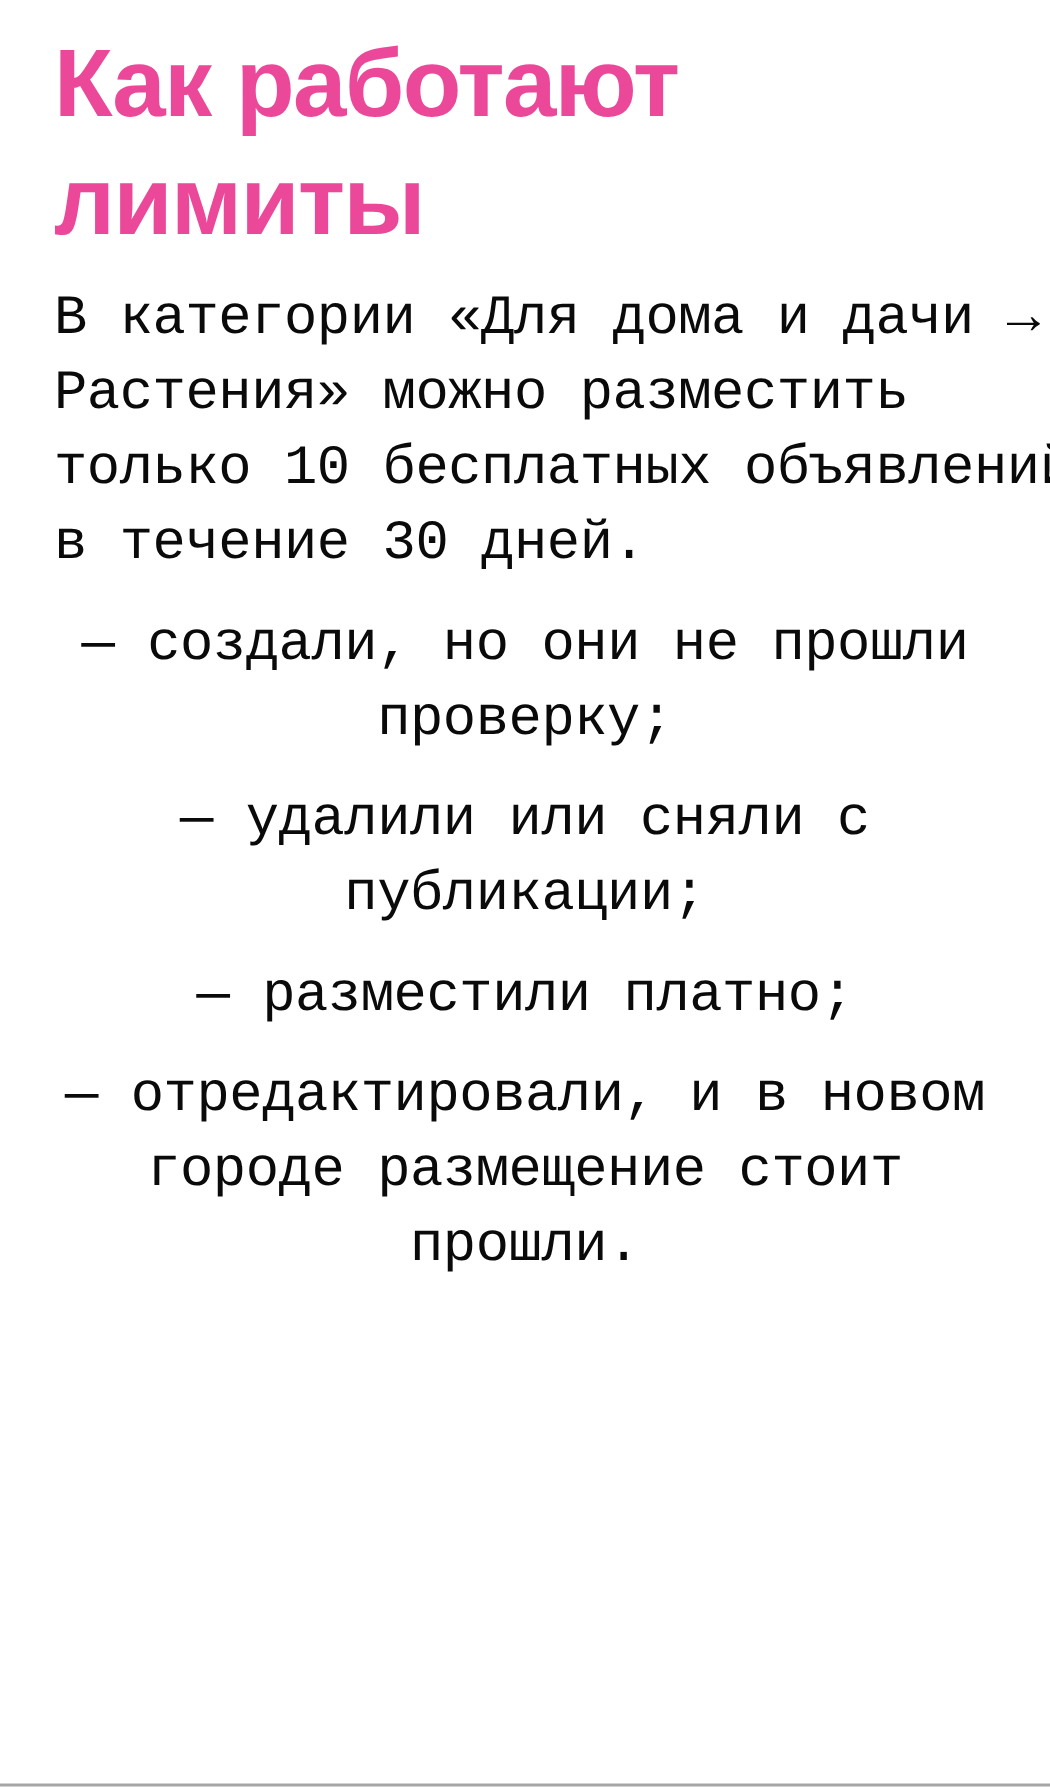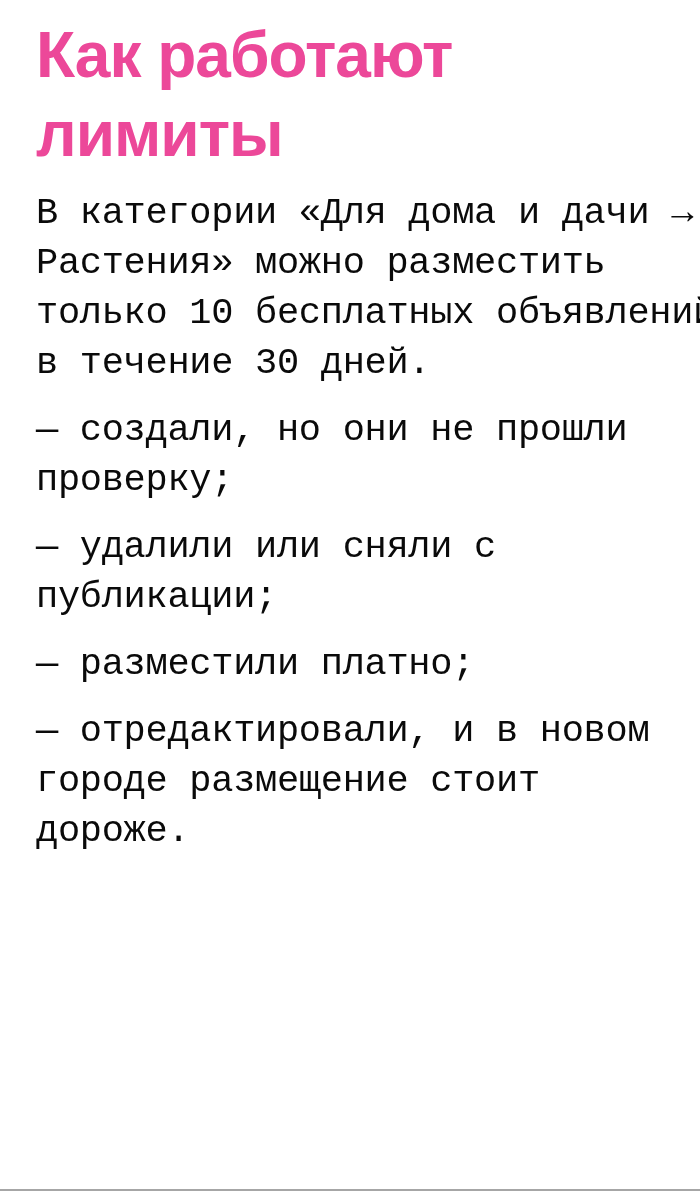--- a/index.html
+++ b/index.html
@@ -34,20 +34,21 @@
     font-weight: 400;
     letter-spacing: -0.3px;
     margin: 4px 0 17px 0;
     white-space: pre;
     color: #0a0a0a;
     font-family: Liberation Mono, monospace;
   }
   .list {
     margin: 0;
     padding: 0;
+    text-align: center;
   }
   .divider {
     position: absolute;
     left: 0;
     top: 1189px;
     width: 700px;
     height: 2px;
     background: #a6a6a6;
   }
 </style>
@@ -66,18 +67,18 @@
 
 
   <div class="list">
     <p class="para">— создали, но они не прошли
 проверку;</p>
     <p class="para">— удалили или сняли с
 публикации;</p>
     <p class="para">— разместили платно;</p>
     <p class="para">— отредактировали, и в новом
 городе размещение стоит
-дороже.</p>
+прошли.</p>
   </div>
 
 </div>
 
 <div class="divider"></div>
 
 </body></html>

